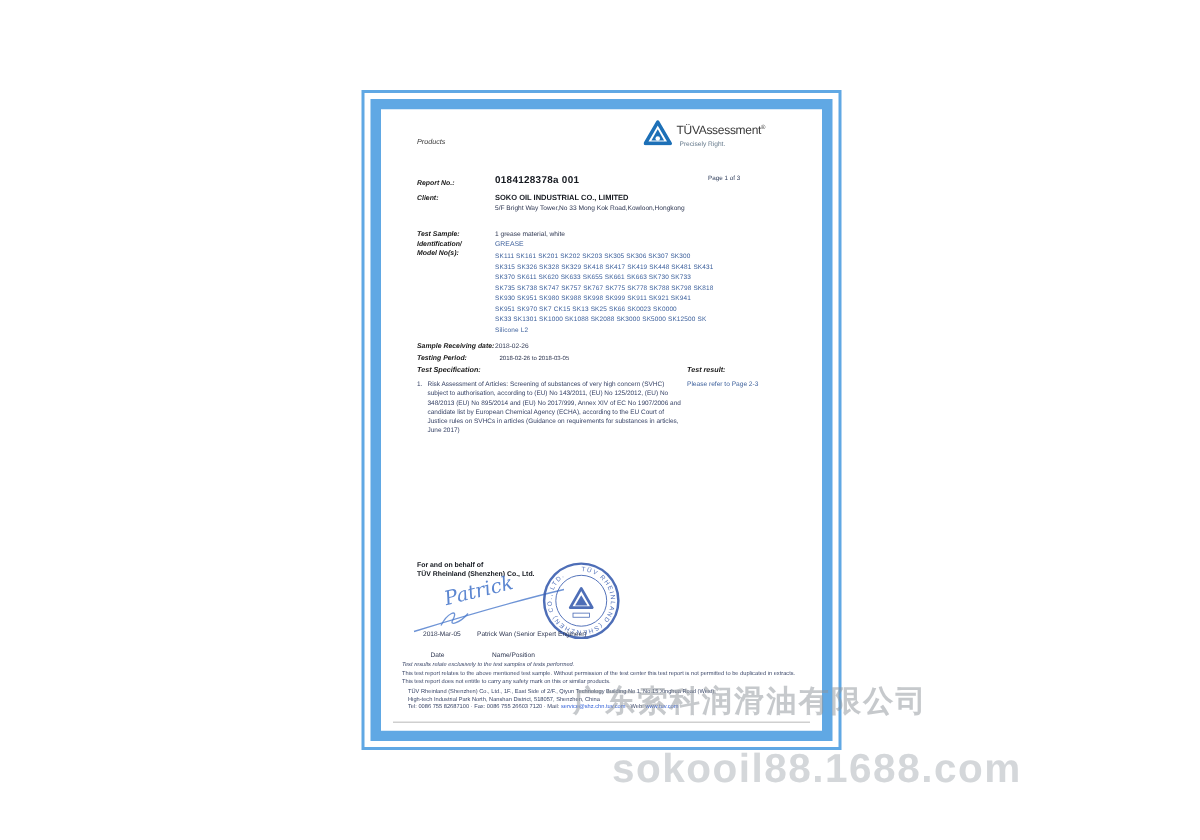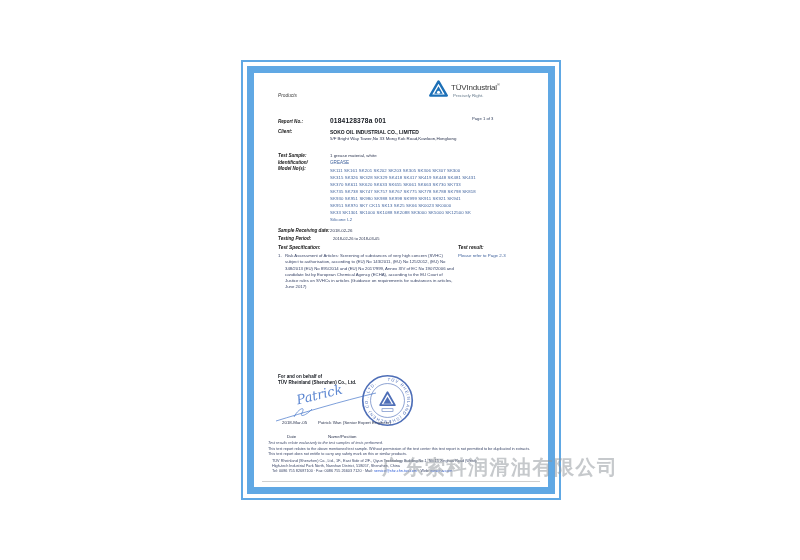--- a/index.html
+++ b/index.html
@@ -93,21 +93,21 @@
       <div class="doc">
 
         <div class="abs products">Products</div>
 
         <svg class="abs logo-tri" viewBox="0 0 40 36">
           <path d="M20 3 L37.5 33 L2.5 33 Z" fill="none" stroke="#1d70b7" stroke-width="5" stroke-linejoin="round"></path>
           <path d="M20 13 L29 29 L11 29 Z" fill="#1d70b7"></path>
           <circle cx="20" cy="26" r="3.2" fill="#ffffff"></circle>
         </svg>
         <div class="abs brand">
-          <span class="tuv">TÜV</span><span>Industrial</span><sup>®</sup>
+          <span class="tuv">TÜV</span><span>Assessment</span><sup>®</sup>
         </div>
         <div class="abs tagline">Precisely Right.</div>
         <div class="abs page-label">Page 1 of 3</div>
 
         <div class="abs flabel report-label">Report No.:</div>
         <div class="abs report-value">0184128378a 001</div>
 
         <div class="abs flabel client-label">Client:</div>
         <div class="abs client-name">SOKO OIL INDUSTRIAL CO., LIMITED</div>
         <div class="abs fvalue client-addr">5/F Bright Way Tower,No 33 Mong Kok Road,Kowloon,Hongkong</div>
@@ -174,14 +174,15 @@
         <div class="abs contact">
           <span>Tel: 0086 755 82687100 · Fax: 0086 755 26603 7120 · Mail: </span><span class="lnk">service@shz.chn.tuv.com</span><span> · Web: </span><span class="lnk">www.tuv.com</span>
         </div>
         <div class="abs edge-line"></div>
 
       </div>
     </div>
   </div>
 
   <div class="wm-cn">广东索科润滑油有限公司</div>
+  <div class="wm-site">sokooil88.1688.com</div>
 
 </div>
 
 </body></html>

